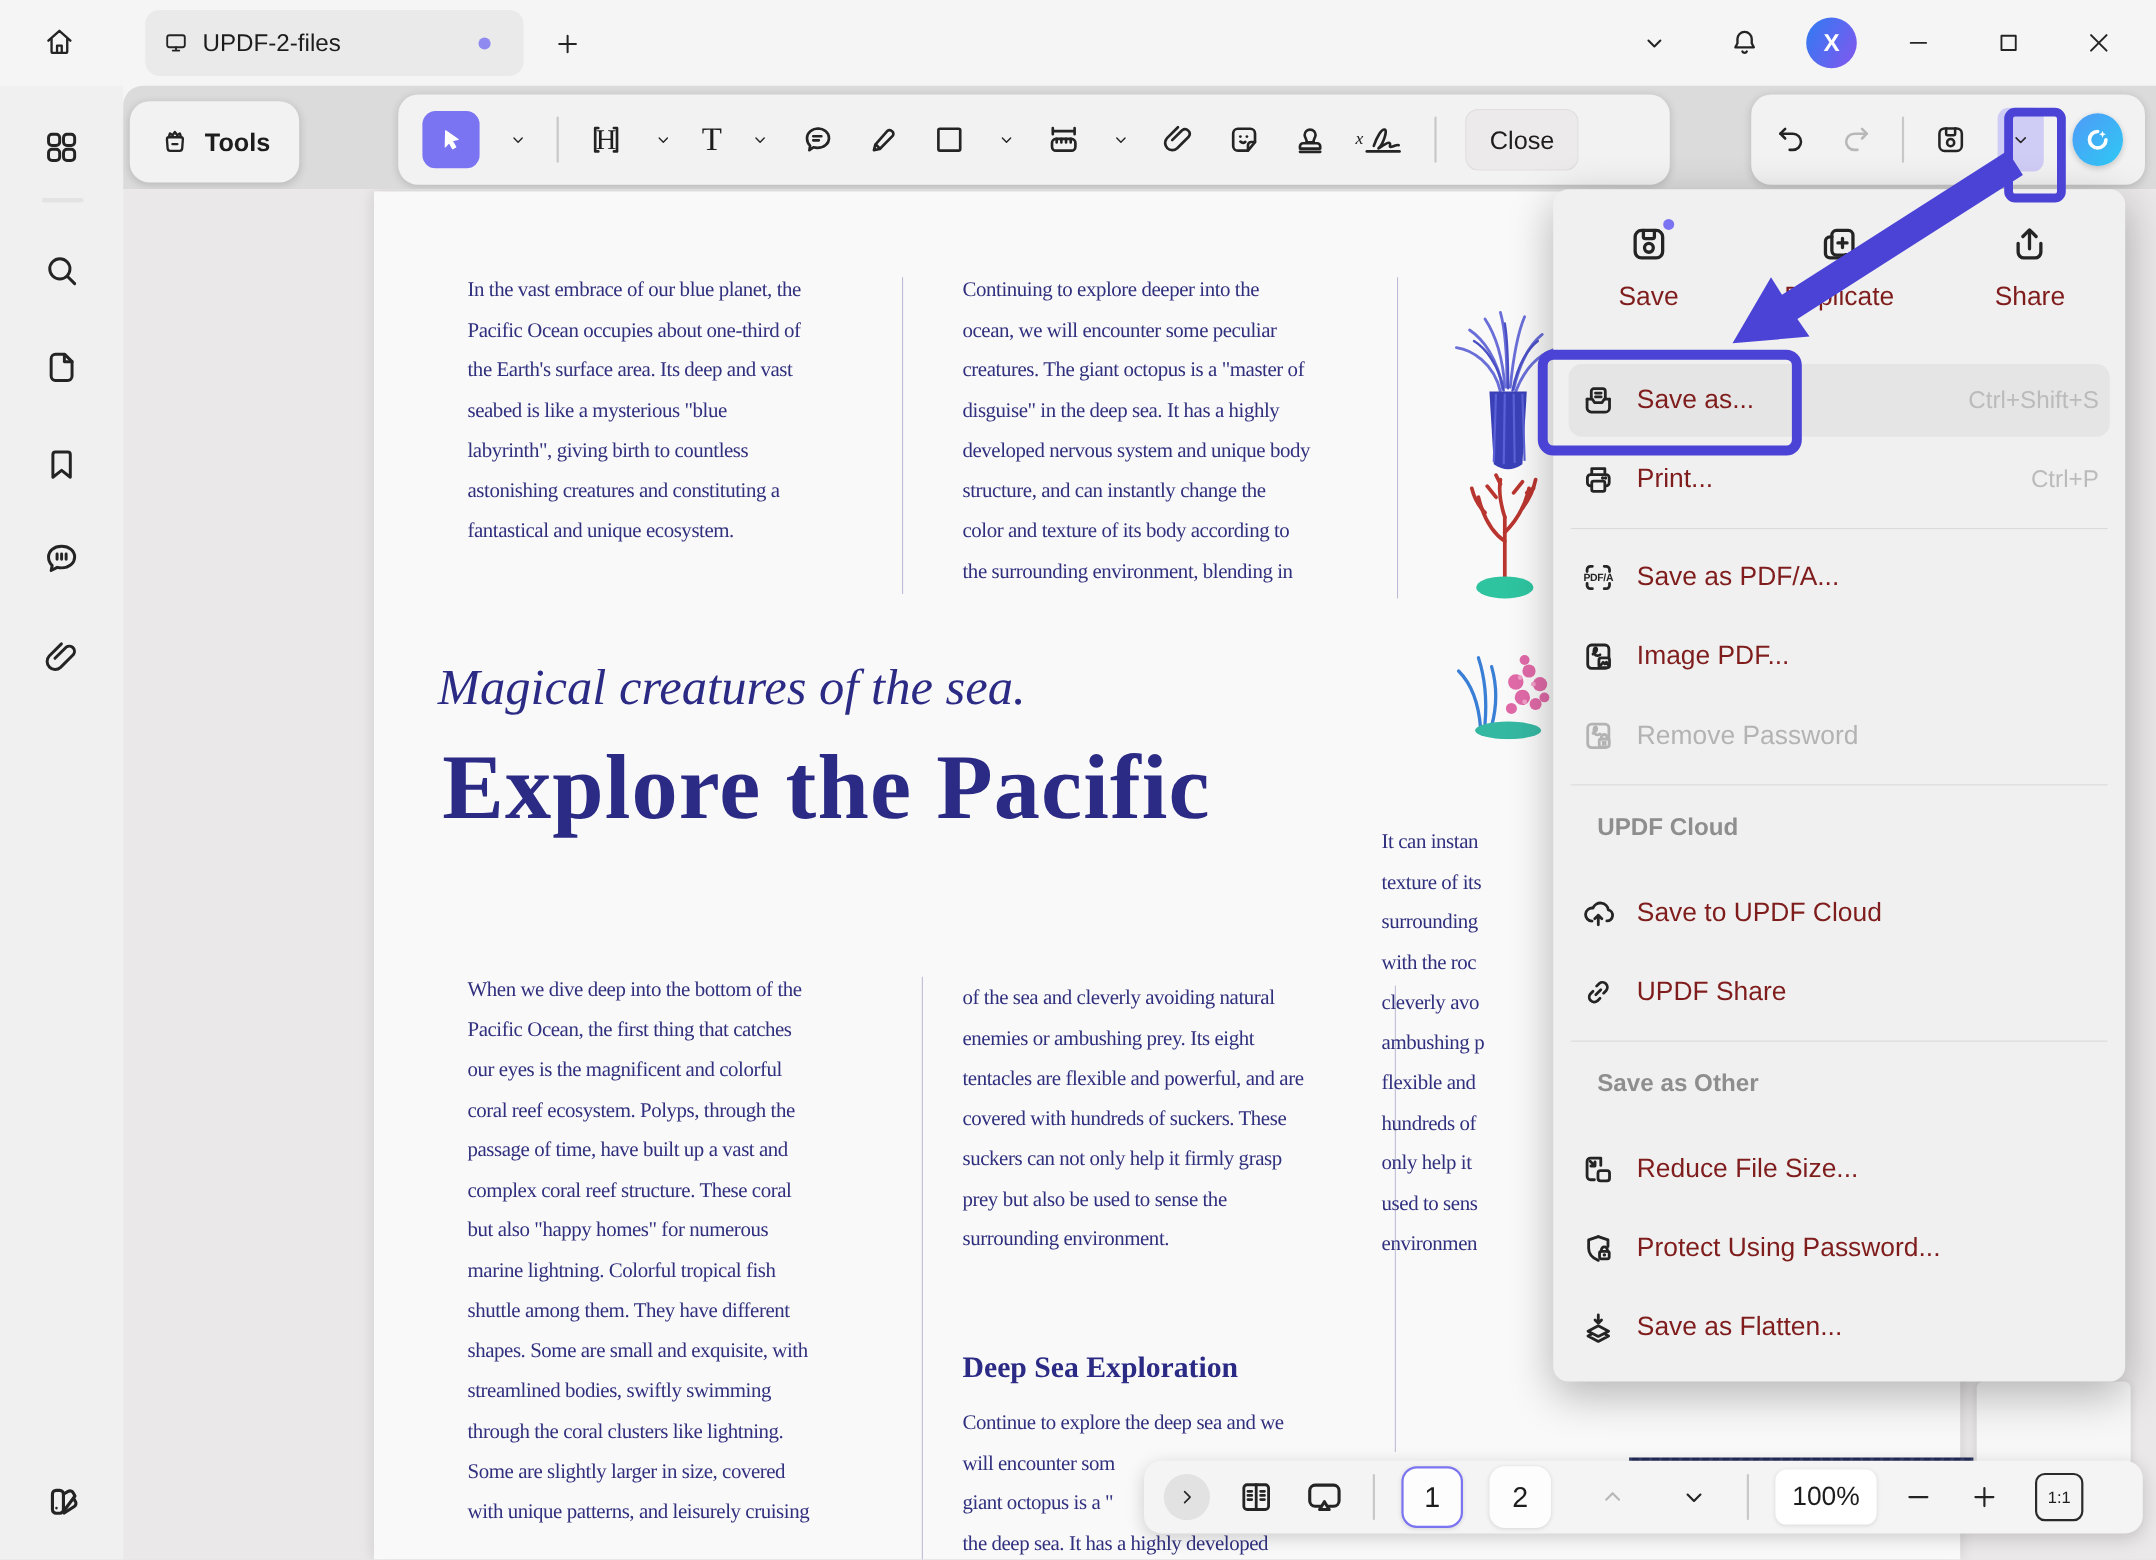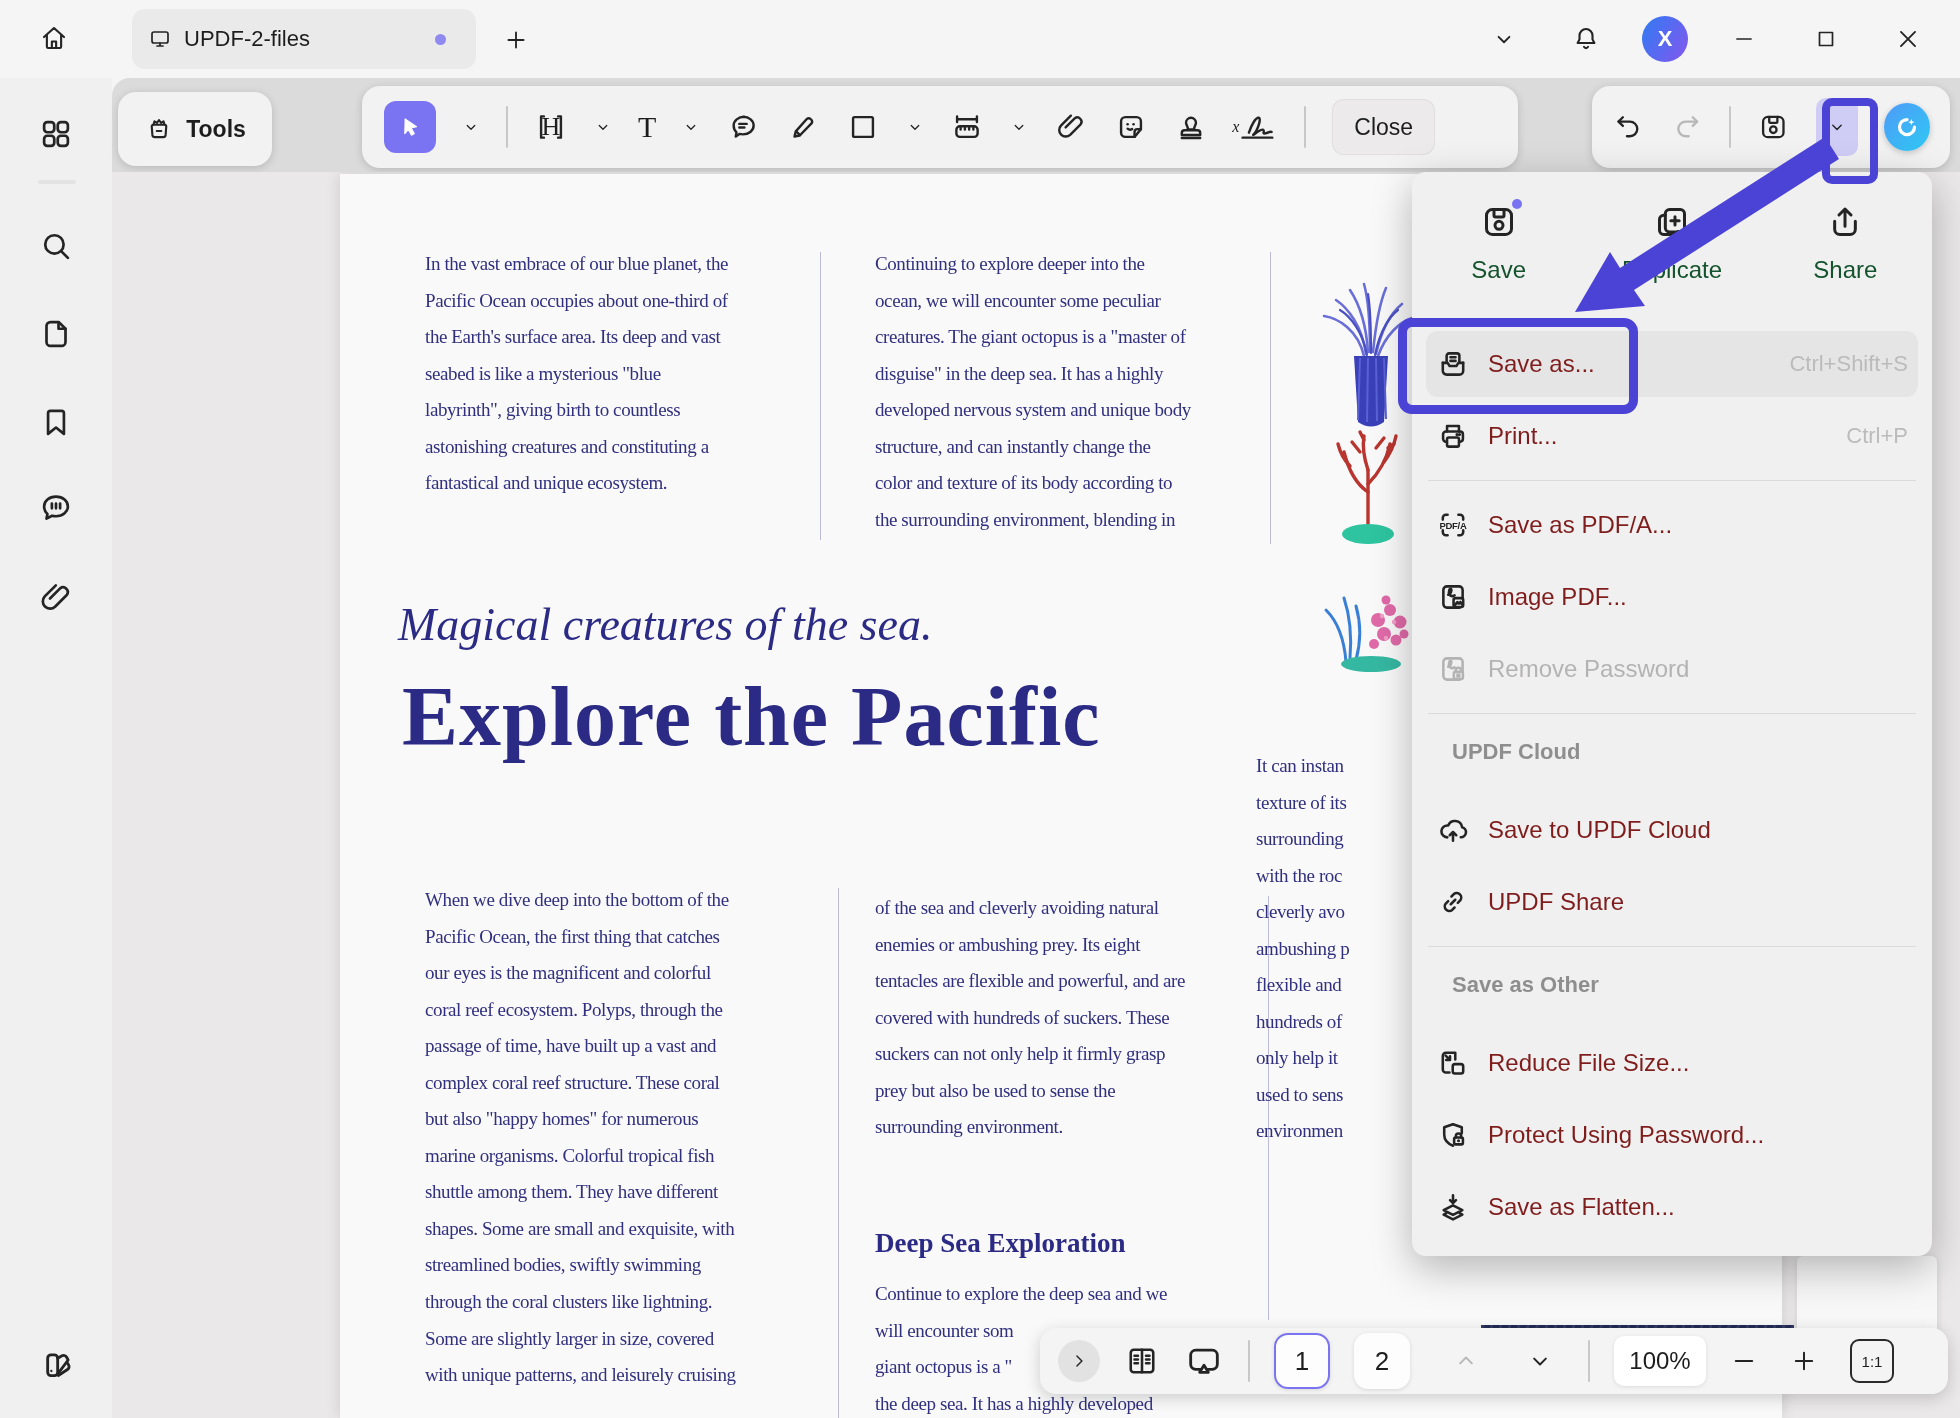--- a/index.html
+++ b/index.html
@@ -57,21 +57,21 @@
   .sb-circle{width:42px;height:42px;border-radius:50%;background:#e3e2e2;display:flex;align-items:center;justify-content:center}
   .pgbox{width:56px;height:56px;border-radius:14px;background:#fdfdfd;display:flex;align-items:center;justify-content:center;font-size:26px;box-shadow:0 1px 4px rgba(0,0,0,.12)}
   .pgbox.cur{border:2px solid #7b74f2;box-sizing:border-box}
   .zoombox{width:92px;height:50px;border-radius:10px;background:#fff;display:flex;align-items:center;justify-content:center;font-size:24px;box-shadow:0 1px 4px rgba(0,0,0,.1)}
   .fitbox{width:40px;height:40px;border:2.2px solid #2a2a2a;border-radius:9px;display:flex;align-items:center;justify-content:center;font-size:15px;font-weight:normal}
   
   .menu{position:absolute;left:1412px;top:172px;width:520px;height:1084px;background:#f1f0f0;border-radius:14px;
         box-shadow:0 12px 40px rgba(0,0,0,.28);z-index:40;box-sizing:border-box}
   .mtop{height:156px;padding-top:30px;box-sizing:border-box;display:flex}
   .mtop-item{flex:1;display:flex;flex-direction:column;align-items:center;gap:14px}
-  .mtop-item span{font-size:24px;color:#14532d}
+  .mtop-item span{font-size:24px;color:#7f1d1d}
   .mrow{height:72px;display:flex;align-items:center;position:relative;padding:0 24px;box-sizing:border-box}
   .mrow .mic{width:34px;height:34px;position:relative;flex:none}
   .mrow .mlabel{font-size:24px;color:#7f1d1d;margin-left:18px;white-space:nowrap}
   .mrow .msc{margin-left:auto;font-size:22px;color:#bcbbbb}
   .mrow.hl::before{content:"";position:absolute;left:14px;right:14px;top:3px;bottom:3px;background:#e6e5e5;border-radius:12px}
   .mrow>*{position:relative}
   .mrow.dis .mlabel{color:#b4b3b3}
   .mrow.dis svg.m{stroke:#b4b3b3}
   .msep{height:1px;background:#dbdada;margin:8px 16px}
   .mhead{height:60px;display:flex;align-items:center;padding-left:40px;font-size:22px;font-weight:bold;color:#8f8e8e}
@@ -394,21 +394,21 @@
     <div class="h-main" style="left:290px;top:496px">Explore the Pacific</div>
 
     <div class="doccol" style="left:313px;top:710px">
         <div>When we dive deep into the bottom of the</div>
         <div>Pacific Ocean, the first thing that catches</div>
         <div>our eyes is the magnificent and colorful</div>
         <div>coral reef ecosystem. Polyps, through the</div>
         <div>passage of time, have built up a vast and</div>
         <div>complex coral reef structure. These coral</div>
         <div>but also "happy homes" for numerous</div>
-        <div>marine organisms. Colorful tropical fish</div>
+        <div>marine lightning. Colorful tropical fish</div>
         <div>shuttle among them. They have different</div>
         <div>shapes. Some are small and exquisite, with</div>
         <div>streamlined bodies, swiftly swimming</div>
         <div>through the coral clusters like lightning.</div>
         <div>Some are slightly larger in size, covered</div>
         <div>with unique patterns, and leisurely cruising</div>
       </div>
     <div class="coldiv" style="left:726px;top:716px;height:530px"></div>
     <div class="doccol" style="left:763px;top:718px">
         <div>of the sea and cleverly avoiding natural</div>

